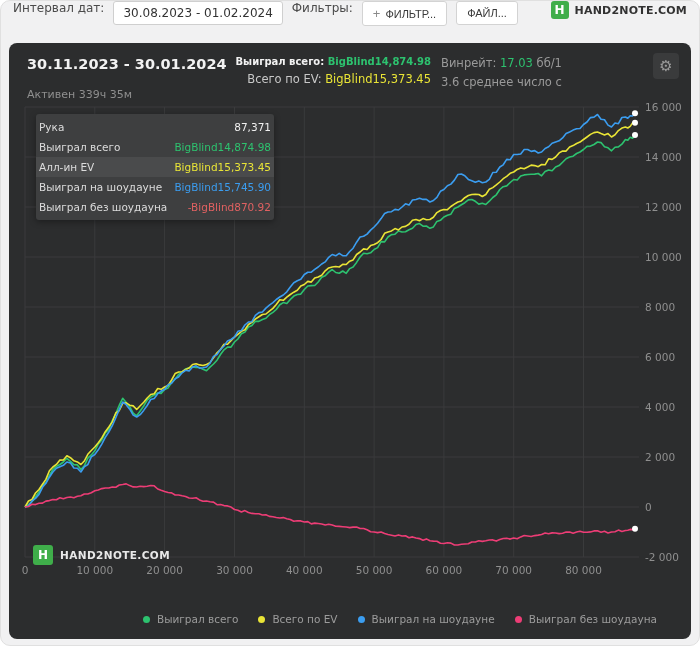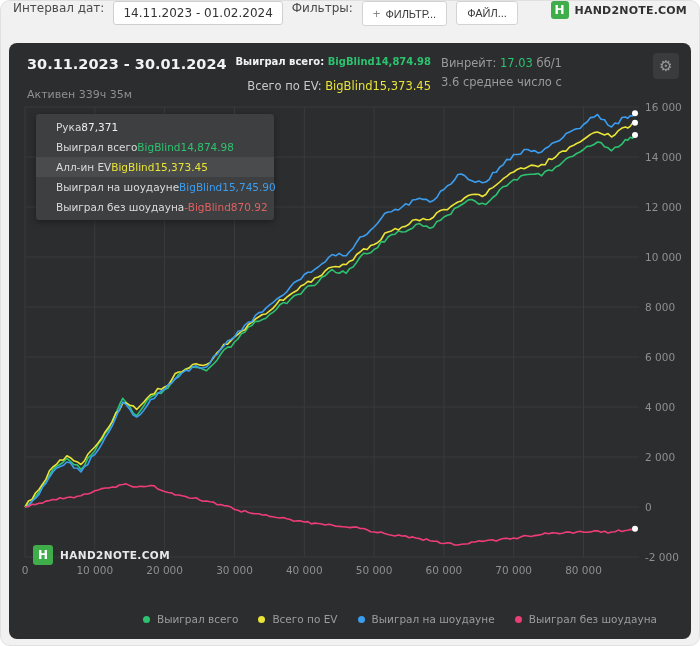--- a/index.html
+++ b/index.html
@@ -20,28 +20,28 @@
   
   .panel{position:absolute;left:8px;right:8px;top:42px;bottom:6px;background:#2c2d2e;border-radius:8px;overflow:hidden}
 
   .hdr{position:absolute;left:18px;top:13px;right:48px;display:flex;align-items:flex-start}
   .h-title{font-size:14.5px;font-weight:bold;color:#f2f2f2;white-space:nowrap}
   .h-sub{font-size:11px;color:#8f8f8f;margin-top:16px;white-space:nowrap}
   .col1{width:181px}
   .col2{width:103px}
   .col3{width:223px;text-align:right}
   .col3 .line1{font-size:10px;font-weight:bold;color:#f2f2f2;white-space:nowrap}
-  .col3 .line2{font-size:11.5px;color:#c8c8c8;margin-top:12px;white-space:nowrap}
+  .col3 .line2{font-size:11.5px;color:#c8c8c8;margin-top:5px;white-space:nowrap}
   .col4{flex:1;overflow:hidden;white-space:nowrap;padding-left:10px}
   .col4 .line{font-size:11.5px;color:#9a9a9a;margin-bottom:5px}
   .gear{position:absolute;top:10px;right:12px;width:26px;height:26px;background:#3a3b3c;border-radius:4px;color:#9a9a9a;font-size:15px;display:flex;align-items:center;justify-content:center;cursor:pointer}
 
   
   .tip{position:absolute;left:27px;top:71px;width:238px;background:#3e3f40;border-radius:3px;padding:3px 0;font-size:10.5px;z-index:5;box-shadow:0 2px 6px rgba(0,0,0,.35)}
-  .tip-row{display:flex;padding:4px 20px;white-space:nowrap}
+  .tip-row{display:flex;justify-content:space-between;padding:4px 3px;white-space:nowrap}
   .tip-row.hl{background:#4a4b4c}
   .tip-label{color:#dcdcdc}
 
   
   .chart{position:absolute;left:10px;top:56px;width:672px;height:492px}
   .chart svg{overflow:visible;display:block;font-family:"DejaVu Sans","Liberation Sans",sans-serif}
 
   .wm{position:absolute;left:24px;top:502px;display:flex;align-items:center;gap:7px;z-index:4}
   .wm-logo{width:20px;height:20px;background:#3fae4a;border-radius:3px;color:#fff;font-weight:bold;font-size:12px;display:flex;align-items:center;justify-content:center}
   .wm-text{font-size:10.5px;font-weight:bold;color:#e8e8e8;letter-spacing:.4px}
@@ -53,21 +53,21 @@
   .lg-label{font-size:10.5px;color:#9c9c9c;white-space:nowrap}
 </style>
 </head>
 <body>
 
 <div class="frame">
 
   <div class="topbar">
     <span class="tb-label">Интервал дат:</span>
     <div class="tb-field">
-      <span>14.11.2023 - 01.02.2024</span>
+      <span>30.08.2023 - 01.02.2024</span>
     </div>
     <span class="tb-label">Фильтры:</span>
     <button class="tb-btn">
       <span class="plus">+</span>
       <span>ФИЛЬТР...</span>
     </button>
     <button class="tb-btn">
       <span>ФАЙЛ...</span>
     </button>
     <div class="brand">

